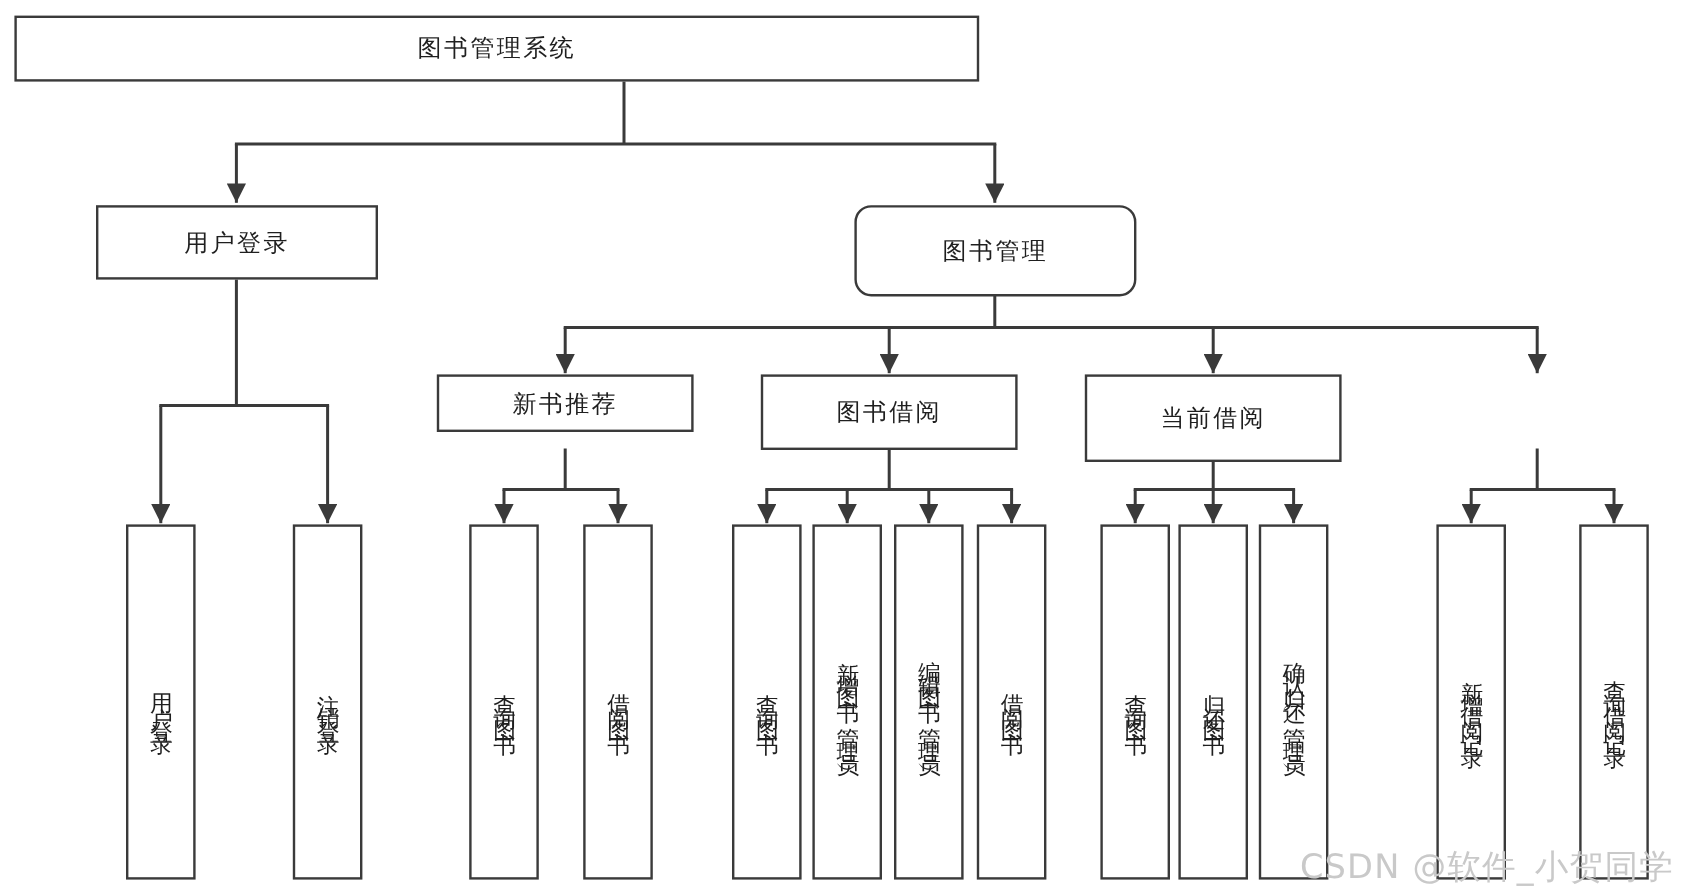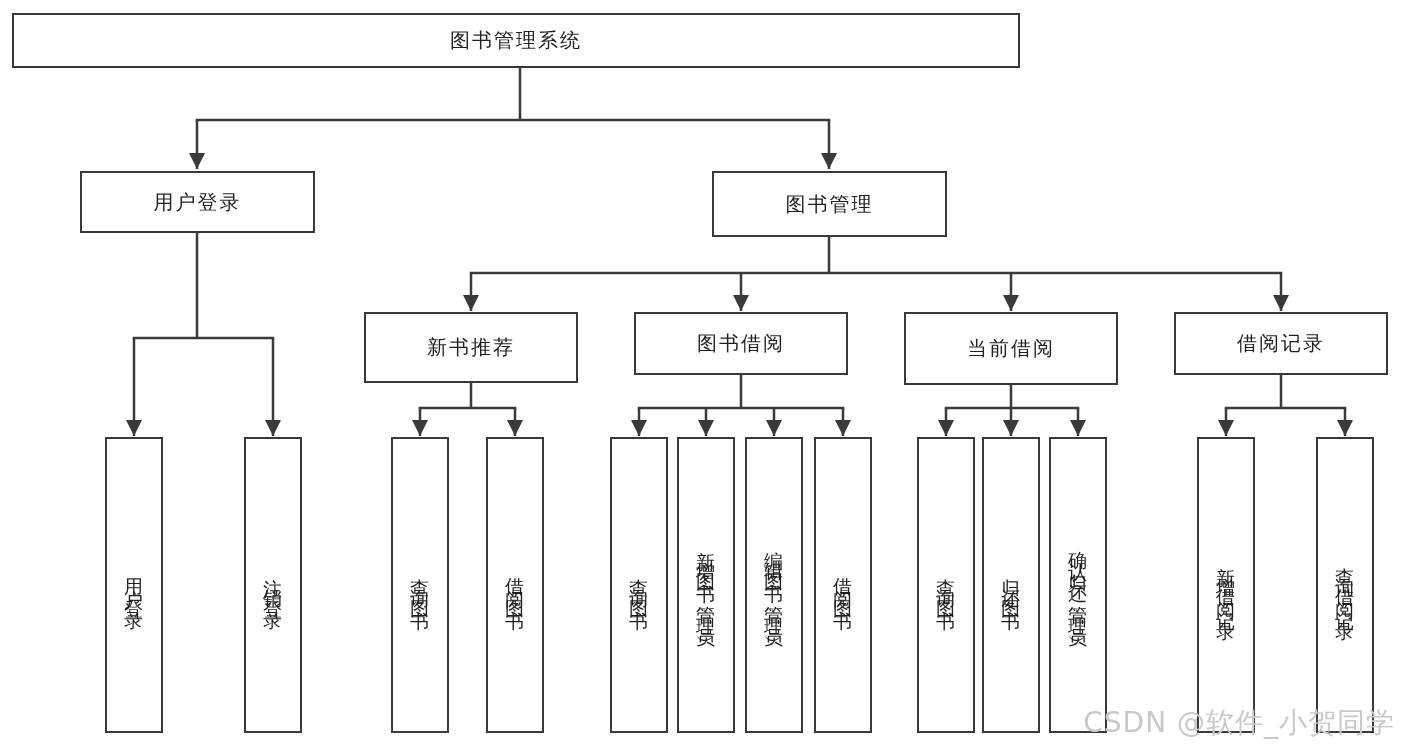--- a/index.html
+++ b/index.html
@@ -121,43 +121,40 @@
       <line x1="1078" y1="408" x2="1078" y2="436" marker-end="url(#arrow)"></line>
     </g>
 
     <g stroke="#3a3a3a" stroke-width="2.5" fill="none">
       <path d="M1281 375 V408 M1226 408 H1345" stroke-linecap="square"></path>
       <line x1="1226" y1="408" x2="1226" y2="436" marker-end="url(#arrow)"></line>
       <line x1="1345" y1="408" x2="1345" y2="436" marker-end="url(#arrow)"></line>
     </g>
   </svg>
 
-  <div class="node" style="left:12px; top:13px; width:1008px; height:55px;">
+  <div class="node" style="left:12px; top:13px; width:804px; height:55px;">
     <span>图书管理系统</span>
   </div>
 
   <div class="node" style="left:80px; top:171px; width:235px; height:62px;">
     <span>用户登录</span>
   </div>
-  <div class="node" style="left:712px; top:171px; width:235px; height:66px;">
+  <div class="node" style="left:712px; top:171px; width:235px; height:76px;border-radius:14px;">
     <span>图书管理</span>
   </div>
 
-  <div class="node" style="left:364px; top:312px; width:214px; height:71px;">
+  <div class="node" style="left:364px; top:312px; width:214px; height:48px;">
     <span>新书推荐</span>
   </div>
   <div class="node" style="left:634px; top:312px; width:214px; height:63px;">
     <span>图书借阅</span>
   </div>
   <div class="node" style="left:904px; top:312px; width:214px; height:73px;">
     <span>当前借阅</span>
   </div>
-  <div class="node" style="left:1174px; top:312px; width:214px; height:63px;">
-    <span>借阅记录</span>
-  </div>
 
   <div class="leaf" style="left:105px;">
     <span class="vtext">用户登录</span>
   </div>
   <div class="leaf" style="left:244px;">
     <span class="vtext">注销登录</span>
   </div>
 
   <div class="leaf" style="left:391px;">
     <span class="vtext">查询图书</span>

